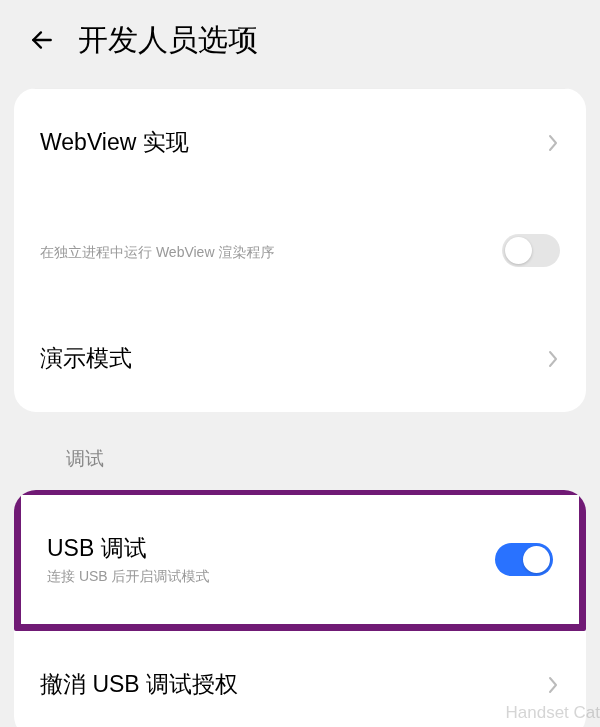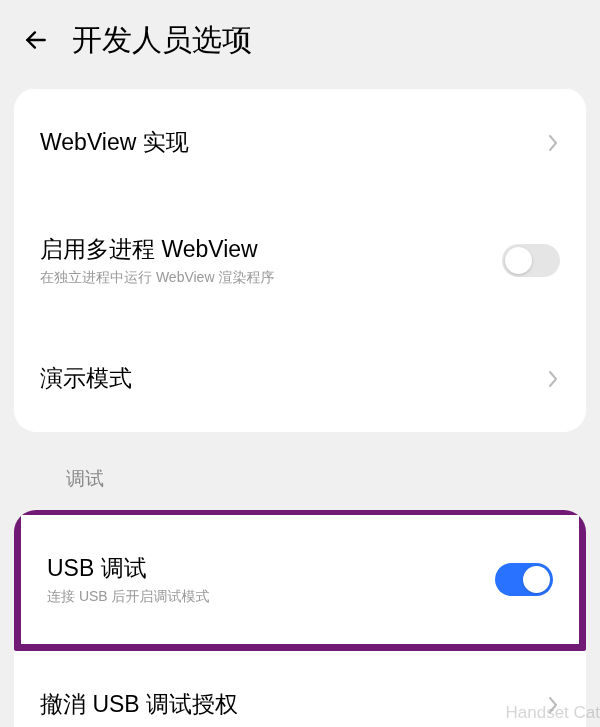--- a/index.html
+++ b/index.html
@@ -11,21 +11,21 @@
     body {
       width: 600px;
       height: 727px;
       background: #f0f0f0;
       overflow: hidden;
       position: relative;
     }
     .header {
       display: flex;
       align-items: center;
-      padding: 20px 22px 20px 22px;
+      padding: 20px 22px 20px 28px;
       height: 80px;
       text-align: center;
     }
     .back-icon {
       width: 28px;
       height: 28px;
       display: flex;
       align-items: center;
       justify-content: center;
       margin-right: 22px;
@@ -149,21 +149,20 @@
     </div>
     <div class="chevron">
       <svg width="10" height="18" viewBox="0 0 10 18" fill="none" stroke="#bbb" stroke-width="2" stroke-linecap="round" stroke-linejoin="round">
         <polyline points="2 2 8 9 2 16"></polyline>
       </svg>
     </div>
   </div>
 
   <div class="row">
     <div class="row-content">
-      <div class="row-label">启用多进程 WebView</div>
       <div class="row-sublabel">在独立进程中运行 WebView 渲染程序</div>
     </div>
     <div class="toggle off">
       <div class="toggle-knob"></div>
     </div>
   </div>
 
 
   <div class="row">
     <div class="row-content">

